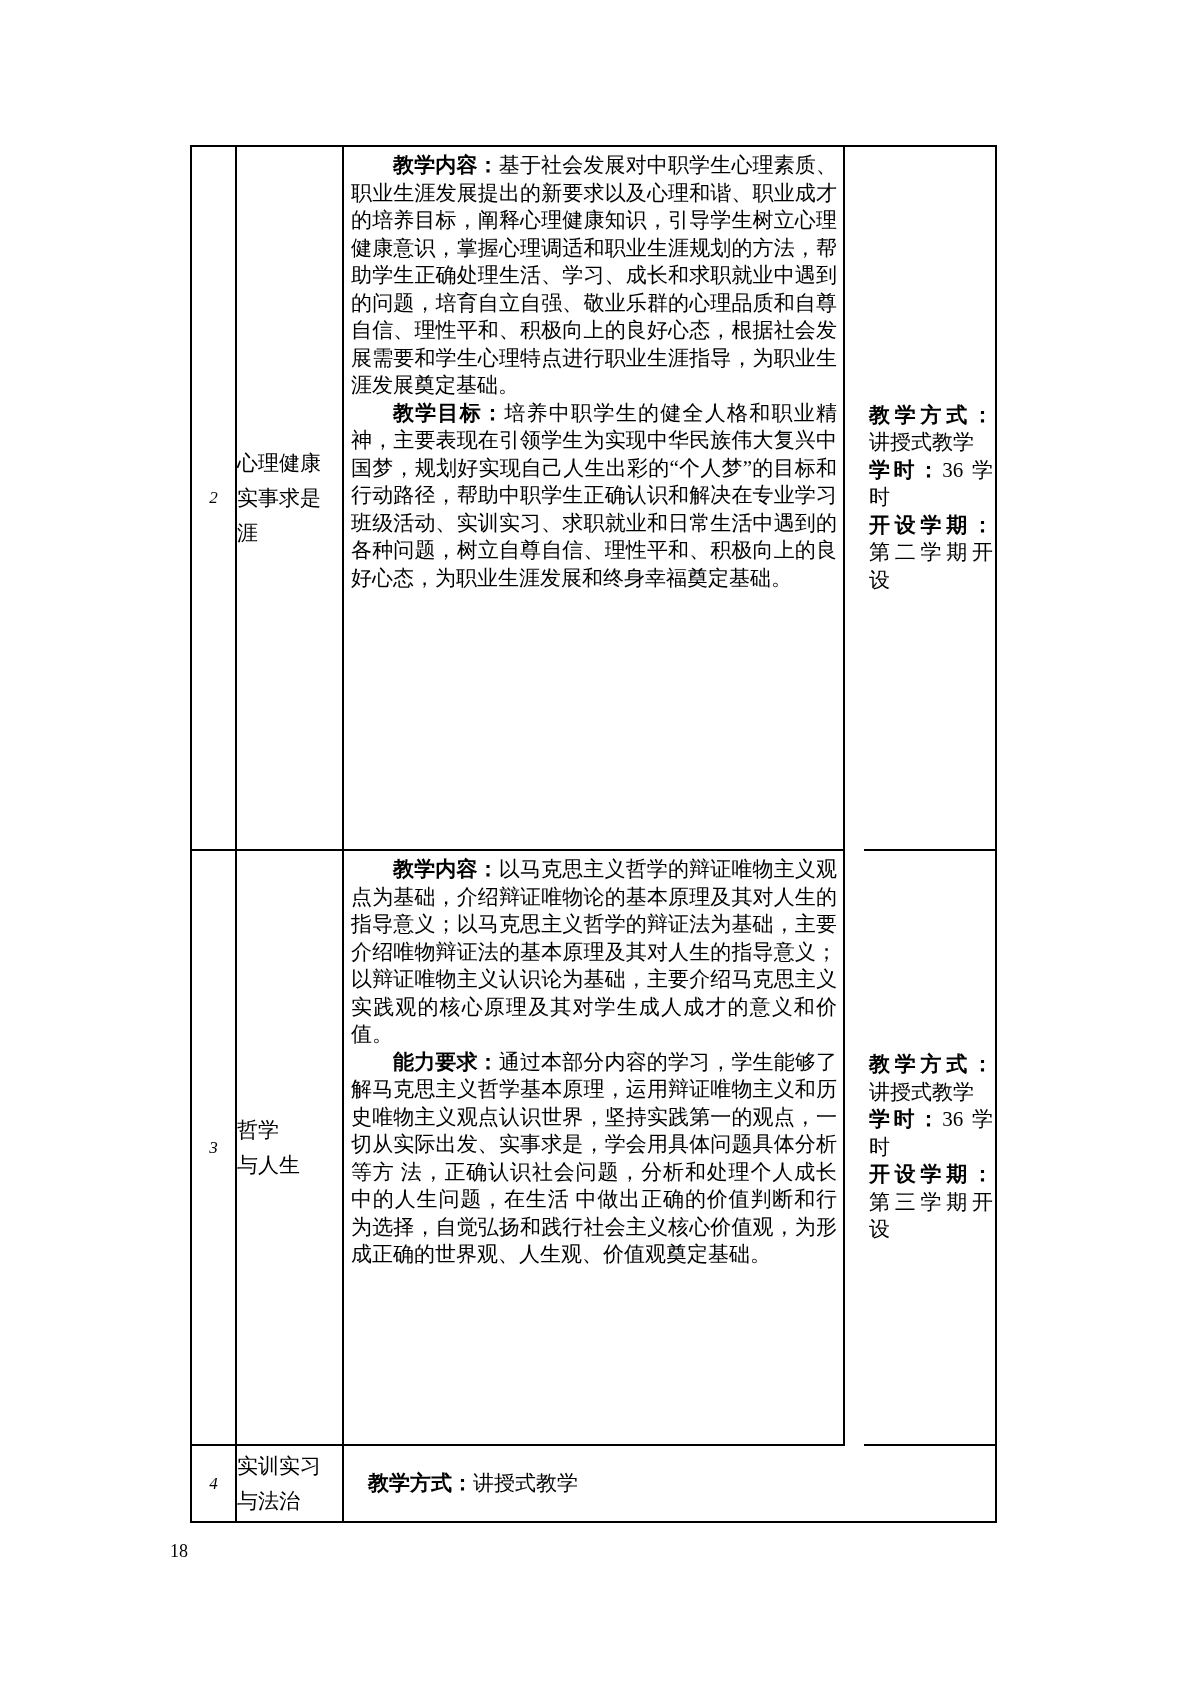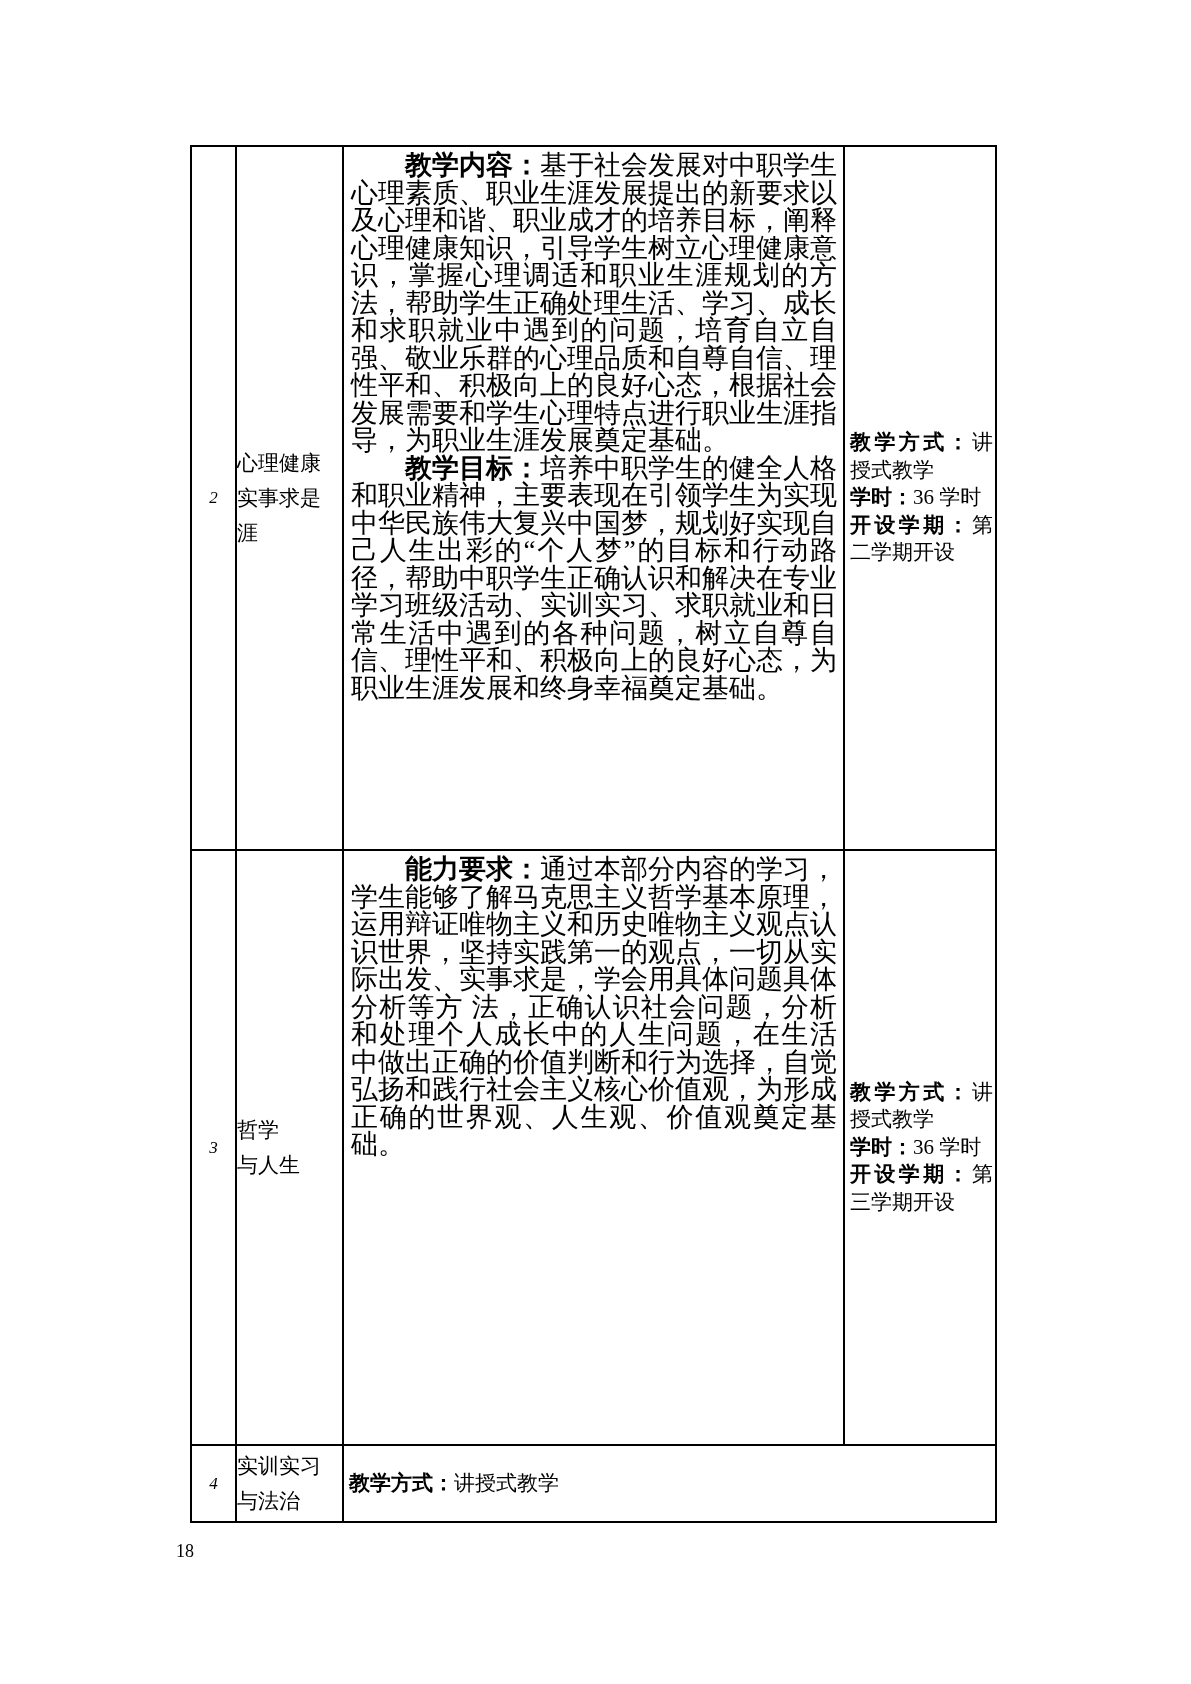--- a/index.html
+++ b/index.html
@@ -27,34 +27,35 @@
   .c-num {
     display: flex; align-items: center; justify-content: center;
     font-style: italic; font-size: 17px;
   }
   .c-course {
     display: flex; flex-direction: column; align-items: flex-start; justify-content: center;
     font-size: 21px; line-height: 35px; text-align: center;
   }
   .c-content {
     padding: 5px 6px 0 7px;
-    font-size: 27px; line-height: 27.5px;
+    font-size: 21px; line-height: 27.5px;
     text-align: justify;
   }
   .c-content p { text-indent: 2em; }
   .c-method {
     display: flex; flex-direction: column; justify-content: center;
     padding: 0 2px 0 5px;
     font-size: 21px; line-height: 27.5px;
     text-align: justify;
+    margin-left: 19px;
   }
   .lbl { font-weight: bold; }
   .page-number {
     position: absolute;
-    left: 176px; top: 1541px;
+    left: 170px; top: 1541px;
     font-size: 18px;
   }
 </style>
 </head>
 <body>
 
 <div class="doc-table" id="curriculum-table">
     <div class="cell c-num hb">
       <span>2</span>
     </div>
@@ -73,20 +74,21 @@
       <p><b class="lbl">开设学期：</b>第二学期开设</p>
     </div>
     <div class="cell c-num hb">
       <span>3</span>
     </div>
     <div class="cell c-course hb">
       <div>哲学</div>
       <div>与人生</div>
     </div>
     <div class="cell c-content hb">
+      <p><b class="lbl">教学内容：</b>以马克思主义哲学的辩证唯物主义观点为基础，介绍辩证唯物论的基本原理及其对人生的指导意义；以马克思主义哲学的辩证法为基础，主要介绍唯物辩证法的基本原理及其对人生的指导意义；以辩证唯物主义认识论为基础，主要介绍马克思主义实践观的核心原理及其对学生成人成才的意义和价值。</p>
       <p><b class="lbl">能力要求：</b>通过本部分内容的学习，学生能够了解马克思主义哲学基本原理，运用辩证唯物主义和历史唯物主义观点认识世界，坚持实践第一的观点，一切从实际出发、实事求是，学会用具体问题具体分析等方 法，正确认识社会问题，分析和处理个人成长中的人生问题，在生活 中做出正确的价值判断和行为选择，自觉弘扬和践行社会主义核心价值观，为形成正确的世界观、人生观、价值观奠定基础。</p>
     </div>
     <div class="cell c-method last-col hb">
       <p><b class="lbl">教学方式：</b>讲授式教学</p>
       <p><b class="lbl">学时：</b>36 学时</p>
       <p><b class="lbl">开设学期：</b>第三学期开设</p>
     </div>
     <div class="cell c-num">
       <span>4</span>
     </div>

